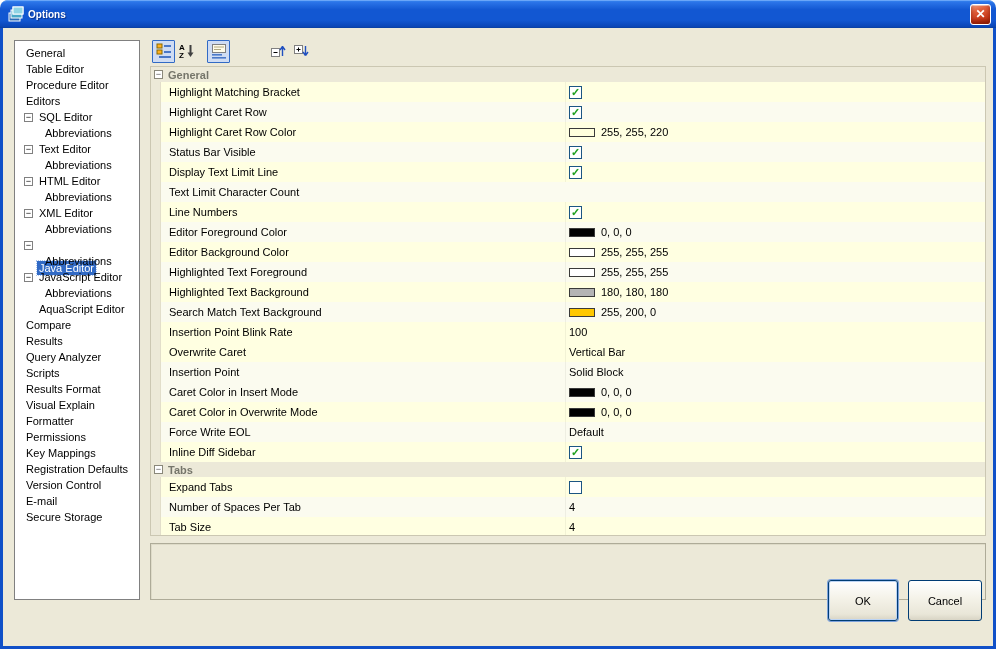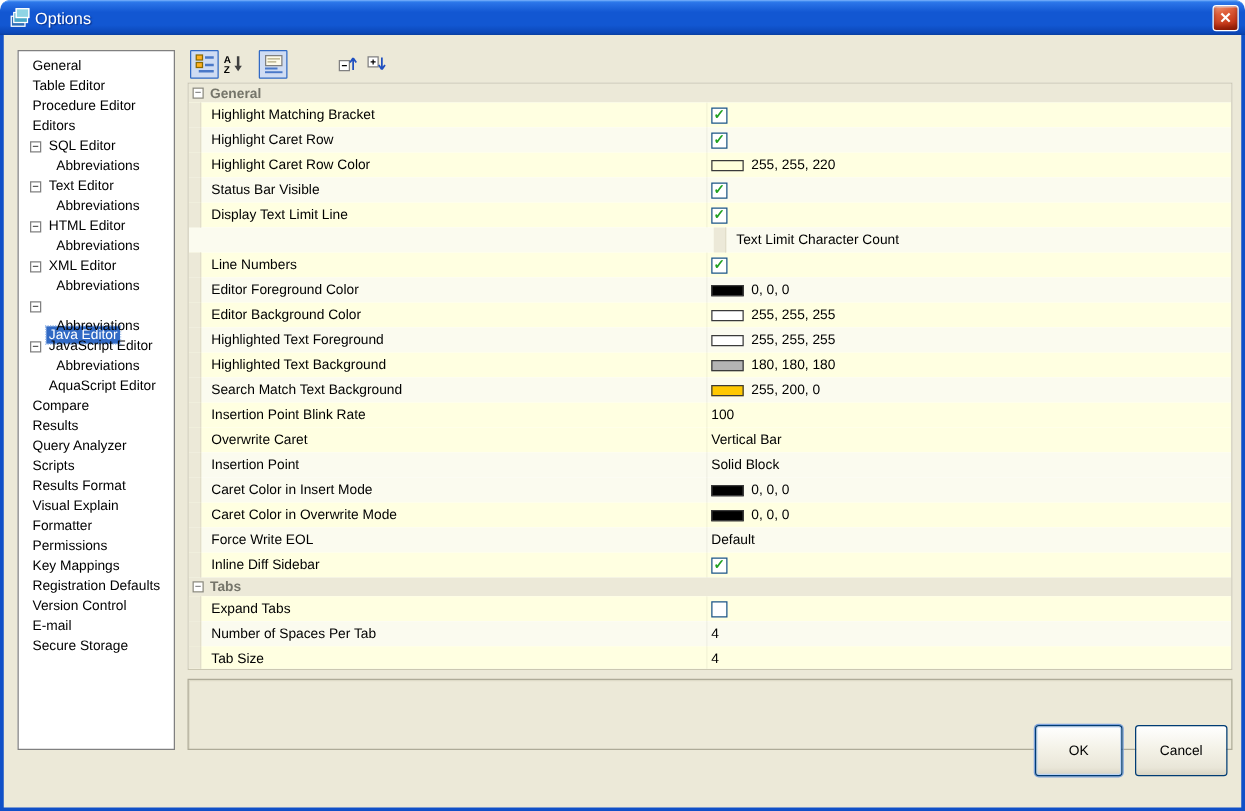--- a/index.html
+++ b/index.html
@@ -6,21 +6,21 @@
   html,body { width:996px; height:649px; background:#fff; overflow:hidden; }
 
   .window { position:relative; width:996px; height:649px; background:var(--panel_bg,#ece9d8); overflow:hidden; border-radius:8px 8px 0 0; }
 
   
   .titlebar { position:absolute; top:0; left:0; right:0; height:28px; display:flex; align-items:center; padding:0 5px 0 6px;
     border-radius:7px 7px 0 0;
     background:linear-gradient(180deg,#3a8bf0 0%, #2b74e8 8%, #1257d2 35%, #1257d2 72%, #0b47b8 94%, #0a3f9f 100%);
     box-shadow:inset 0 1px 0 #6aa6f8; }
   .title-icon { width:18px; height:18px; margin-right:4px; display:flex; align-items:center; justify-content:center; }
-  .title-text { color:#fff; font-size:13px; font-weight:normal; text-shadow:1px 1px 1px #0a3088; }
+  .title-text { color:#fff; font-size:10px; font-weight:bold; text-shadow:1px 1px 1px #0a3088; }
   .close-btn { margin-left:auto; width:21px; height:21px; border:1px solid #fff; border-radius:3px; color:#fff;
     background:linear-gradient(160deg,#f0a080 0%, #e0603c 30%, #c83a1a 70%, #a02808 100%);
     box-shadow:inset 0 -3px 4px rgba(120,16,0,.7), inset 0 1px 0 rgba(255,255,255,.55);
     display:flex; align-items:center; justify-content:center; font-size:12px; font-weight:bold; cursor:default; }
 
   
   .strip { position:absolute; background:var(--border_blue,#1050c8); }
   .strip.left  { left:0; top:28px; bottom:0; width:3px; }
   .strip.right { right:0; top:28px; bottom:0; width:3px; }
   .strip.bottom{ left:0; right:0; bottom:0; height:3px; }
@@ -47,21 +47,21 @@
 
   
   .grid { position:absolute; left:150px; top:66px; width:836px; height:470px; background:#fff;
     border:1px solid #cbc7b2; overflow:hidden; }
   .section-header { height:15px; background:var(--panel_bg,#ece9d8); display:flex; align-items:center;
     font-size:11px; font-weight:bold; color:#75756a; }
   .sec-minus { width:9px; height:9px; flex:0 0 9px; border:1px solid #8a887a; background:#fff; margin:0 5px 0 3px;
     font-size:9px; line-height:7px; text-align:center; color:#555; font-weight:normal; }
   .prop-row { height:20px; display:flex; align-items:center; font-size:11px; }
   .prop-row.odd  { background:var(--row_odd,#ffffe1); }
-  .prop-row.even { background:var(--row_even,#fbfbef);justify-content:flex-end; }
+  .prop-row.even { background:var(--row_even,#fbfbef); }
   .row-gutter { width:10px; flex:0 0 10px; align-self:stretch; background:var(--panel_bg,#ece9d8); border-right:1px solid #e2deca; }
   .row-label { flex:0 0 404px; padding-left:8px; color:#000; overflow:hidden; white-space:nowrap; }
   .row-value { flex:1; display:flex; align-items:center; gap:6px; border-left:1px solid rgba(0,0,0,.05); padding-left:3px; height:100%; }
   .cb { width:13px; height:13px; border:1px solid #1b5583; background:#fff; display:flex; align-items:center;
     justify-content:center; font-size:11px; line-height:11px; font-weight:bold; color:var(--check_green,#21a121); }
   .swatch { width:26px; height:9px; border:1px solid #3a3a3a; display:inline-block; }
   .val { color:#000; }
 
   
   .desc-panel { position:absolute; left:150px; top:543px; width:836px; height:57px; background:var(--panel_bg,#ece9d8);

